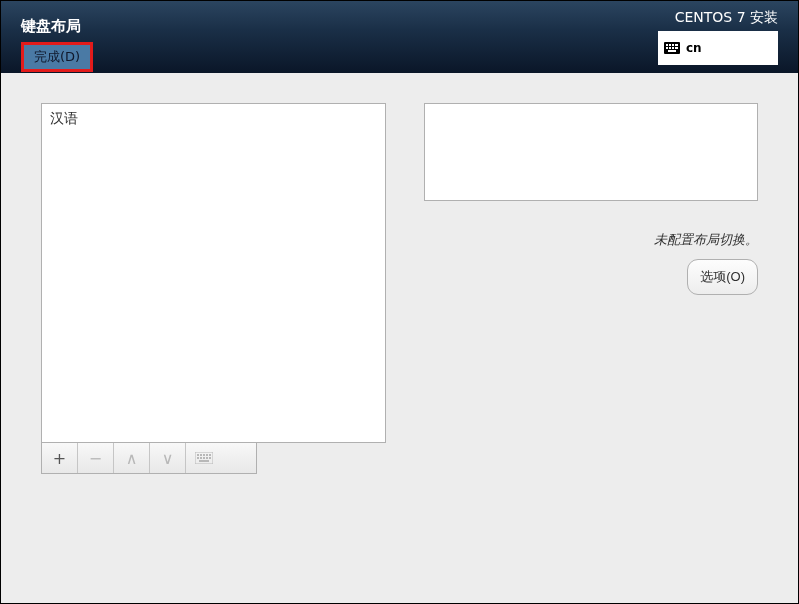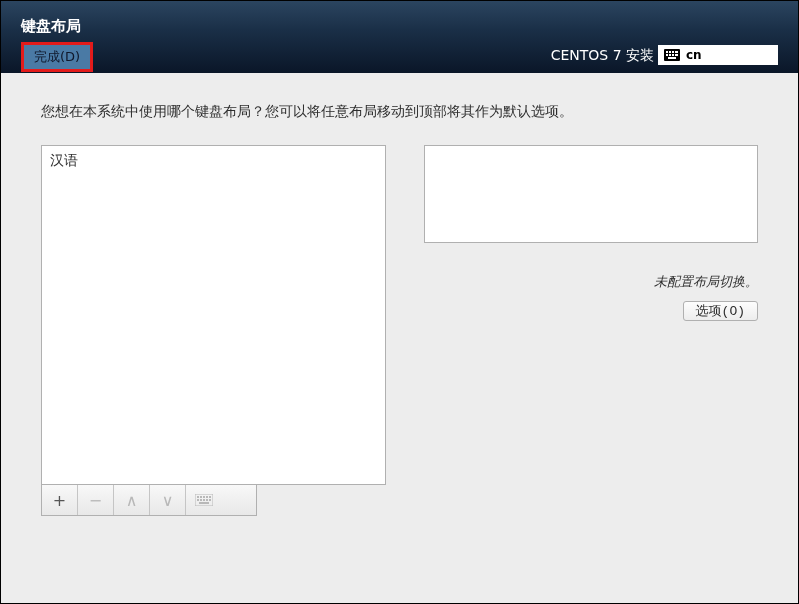--- a/index.html
+++ b/index.html
@@ -40,37 +40,37 @@
       color: #0f172a;
       border: 3px solid #e31b1b;
       padding: 3px 10px;
       font-size: 13px;
       cursor: pointer;
       width: fit-content;
       font-family: inherit;
     }
     .header-right {
       display: flex;
-      flex-direction: row;
+      flex-direction: column;
       align-items: flex-end;
       justify-content: center;
       gap: 4px;
     }
     .installer-title {
       color: #ffffff;
       font-size: 14px;
     }
     .lang-indicator {
       background: #ffffff;
       display: flex;
       align-items: center;
       gap: 6px;
       padding: 2px 6px;
       width: 120px;
-      height: 20px;
+      height: 34px;
     }
     .keyboard-icon-small {
       width: 16px;
       height: 12px;
     }
     .lang-code {
       font-size: 12px;
       font-weight: bold;
       color: #000;
     }
@@ -155,25 +155,25 @@
       margin-top: 26px;
     }
     .options-row {
       display: flex;
       justify-content: flex-end;
       margin-top: 10px;
     }
     .options-button {
       background: linear-gradient(to bottom, #fdfdfd, #ededed);
       border: 1px solid #b0b0b0;
-      border-radius: 3px;
-      padding: 0 12px;
+      border-radius: 11px;
+      padding: 8px 12px;
       font-size: 13px;
       cursor: pointer;
-      font-family: Liberation Mono, monospace;
+      font-family: Liberation Sans, sans-serif;
       color: #2e2e2e;
     }
   </style>
 </head>
 <body>
 
 <div class="header">
   <div class="header-left">
     <div class="header-title">键盘布局</div>
     <button class="done-button">完成(D)</button>
@@ -192,21 +192,20 @@
         <rect x="8" y="5" width="2" height="2" fill="#fff"></rect>
         <rect x="11" y="5" width="3" height="2" fill="#fff"></rect>
         <rect x="4" y="8" width="8" height="2" fill="#fff"></rect>
       </svg>
       <span class="lang-code">cn</span>
     </div>
   </div>
 </div>
 
 <div class="content">
-  <div class="instruction">您想在本系统中使用哪个键盘布局？您可以将任意布局移动到顶部将其作为默认选项。</div>
 
   <div class="main-area">
     <div class="left-panel">
       <div class="layout-list">
         <div class="layout-item">汉语</div>
       </div>
       <div class="toolbar">
         <button class="toolbar-btn">+</button>
         <button class="toolbar-btn disabled">−</button>
         <button class="toolbar-btn disabled">∧</button>

